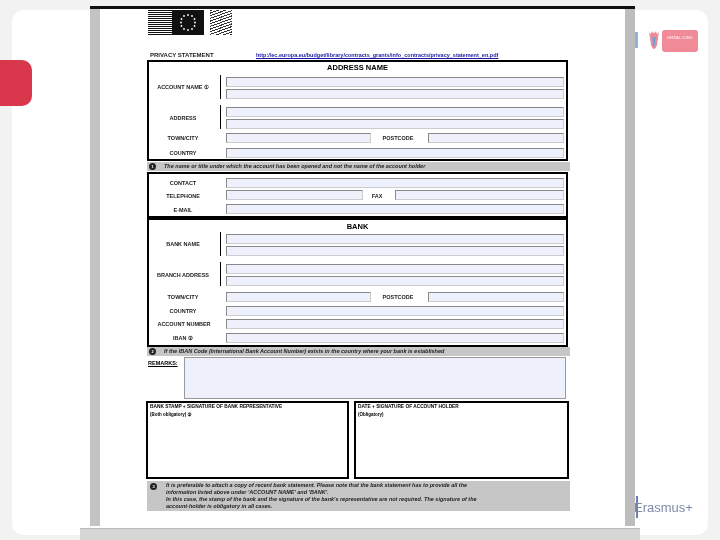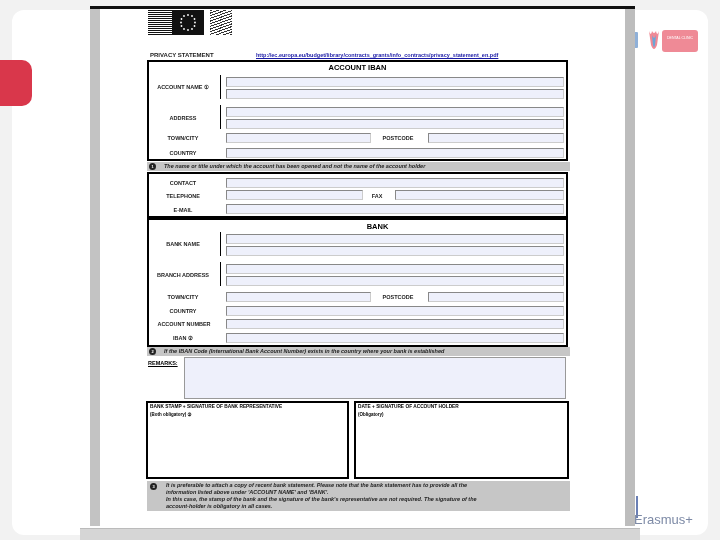--- a/index.html
+++ b/index.html
@@ -4,21 +4,21 @@
 <style>
   * { box-sizing: border-box; margin: 0; padding: 0; }
   html, body { width: 720px; height: 540px; overflow: hidden; background: #f2f2f2; font-family: "Liberation Sans", sans-serif; }
   .slide { position: absolute; left: 0; top: 0; width: 720px; height: 540px; background: #f2f2f2; }
   .slide-card { position: absolute; left: 12px; top: 10px; width: 696px; height: 525px; background: #ffffff; border-radius: 12px; }
   .red-tab { position: absolute; left: 0; top: 60px; width: 32px; height: 46px; background: #d9374b; border-radius: 0 10px 10px 0; }
   .logo-right { position: absolute; left: 648px; top: 27px; width: 56px; height: 28px; }
   .logo-right .flag-strip { position: absolute; left: -16px; top: 5px; width: 6px; height: 16px; background: #8fb0d8; border-radius: 1px; }
   .logo-right .tooth { position: absolute; left: 0; top: 0; width: 12px; height: 28px; }
   .logo-right .badge { position: absolute; left: 14px; top: 3px; width: 36px; height: 22px; background: #ef8a96; border-radius: 3px; color: #fff; font-size: 3.5px; text-align: center; padding-top: 6px; line-height: 1.4; }
-  .erasmus { position: absolute; left: 634px; top: 500px; font-size: 13px; color: #7d8aa6; margin-top: 12px; }
+  .erasmus { position: absolute; left: 634px; top: 500px; font-size: 13px; color: #7d8aa6; }
   .erasmus-bar { position: absolute; left: 636px; top: 496px; width: 2px; height: 22px; background: #6a7fb5; }
 
   .viewer { position: absolute; left: 90px; top: 6px; width: 545px; height: 520px; background: #cfcfcf; border-top: 3px solid #111; }
   .viewer-scroll { position: absolute; left: 625px; top: 9px; width: 10px; height: 517px; background: #bdbdbd; }
   .viewer-scroll-l { position: absolute; left: 90px; top: 9px; width: 10px; height: 517px; background: #c3c3c3; }
   .page { position: absolute; left: 100px; top: 9px; width: 525px; height: 517px; background: #ffffff; }
   .viewer-bottom { position: absolute; left: 80px; top: 528px; width: 560px; height: 12px; background: #d6d6d6; border-top: 1px solid #bbb; }
 
   .eu-logo { position: absolute; left: 148px; top: 10px; width: 84px; height: 25px; }
   .eu-stripes-l { position: absolute; left: 0; top: 0; width: 24px; height: 25px; background: repeating-linear-gradient(#111 0 1px, #fff 1px 2px); }
@@ -90,21 +90,21 @@
           <circle cx="12" cy="6" r="0.9"></circle>
       </g>
     </svg>
     <div class="eu-stripes-r"></div>
   </div>
 
   <div class="privacy-label">PRIVACY STATEMENT</div>
   <div class="privacy-link">http://ec.europa.eu/budget/library/contracts_grants/info_contracts/privacy_statement_en.pdf</div>
 
   <div class="section" style="left:147px; top:60px; width:421px; height:101px;">
-    <div class="sec-head" style="top:1px;">ACCOUNT IBAN</div>
+    <div class="sec-head" style="top:1px;">ADDRESS NAME</div>
   </div>
   <div class="lbl" style="left:150px; top:84px; width:66px;">ACCOUNT NAME ①</div>
   <div class="vline" style="left:220px; top:75px; height:24px;"></div>
   <div class="field" style="left:226px; top:77px; width:338px;"></div>
   <div class="field" style="left:226px; top:89px; width:338px;"></div>
   <div class="lbl" style="left:150px; top:115px; width:66px;">ADDRESS</div>
   <div class="vline" style="left:220px; top:105px; height:24px;"></div>
   <div class="field" style="left:226px; top:107px; width:338px;"></div>
   <div class="field" style="left:226px; top:119px; width:338px;"></div>
   <div class="lbl" style="left:150px; top:135px; width:66px;">TOWN/CITY</div>
@@ -122,21 +122,21 @@
   <div class="lbl" style="left:150px; top:180px; width:66px;">CONTACT</div>
   <div class="field" style="left:226px; top:178px; width:338px;"></div>
   <div class="lbl" style="left:150px; top:193px; width:66px;">TELEPHONE</div>
   <div class="field" style="left:226px; top:190px; width:137px;"></div>
   <div class="lbl" style="left:364px; top:193px; width:26px;">FAX</div>
   <div class="field" style="left:395px; top:190px; width:169px;"></div>
   <div class="lbl" style="left:150px; top:207px; width:66px;">E-MAIL</div>
   <div class="field" style="left:226px; top:204px; width:338px;"></div>
 
   <div class="section" style="left:147px; top:218px; width:421px; height:129px;">
-    <div class="sec-head" style="top:2px;margin-left:20px;">BANK</div>
+    <div class="sec-head" style="top:2px;">BANK</div>
   </div>
   <div class="lbl" style="left:150px; top:241px; width:66px;">BANK NAME</div>
   <div class="vline" style="left:220px; top:232px; height:24px;"></div>
   <div class="field" style="left:226px; top:234px; width:338px;"></div>
   <div class="field" style="left:226px; top:246px; width:338px;"></div>
   <div class="lbl" style="left:148px; top:272px; width:70px;">BRANCH ADDRESS</div>
   <div class="vline" style="left:220px; top:262px; height:24px;"></div>
   <div class="field" style="left:226px; top:264px; width:338px;"></div>
   <div class="field" style="left:226px; top:276px; width:338px;"></div>
   <div class="lbl" style="left:150px; top:294px; width:66px;">TOWN/CITY</div>

